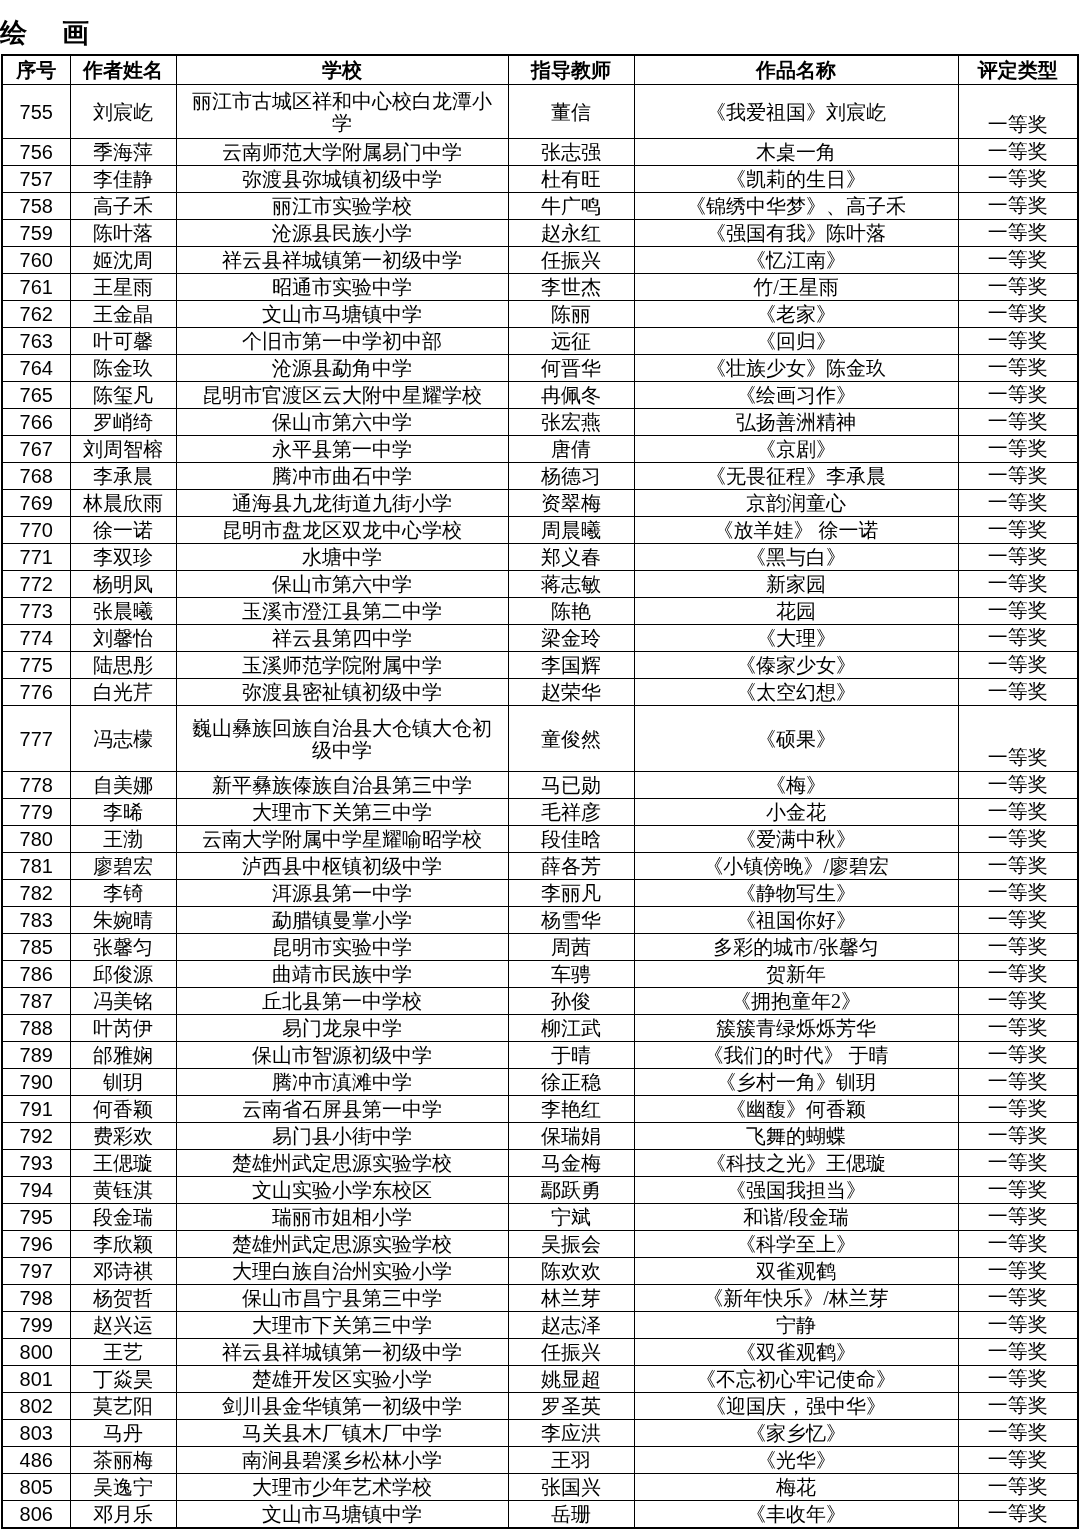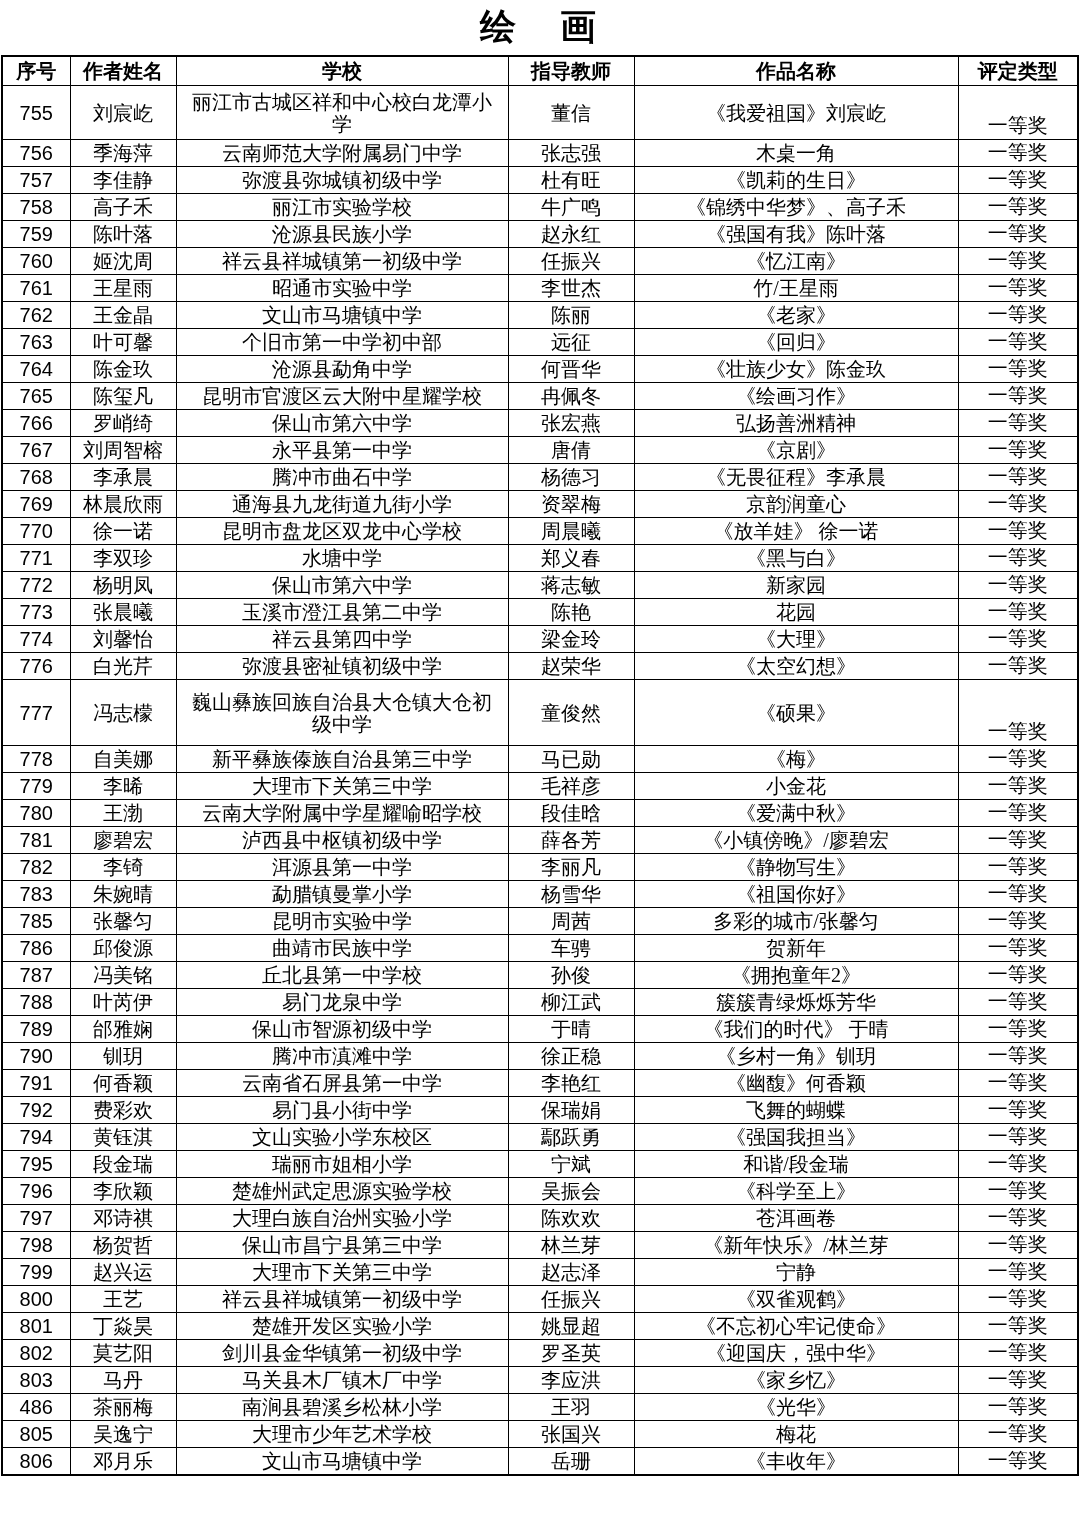--- a/index.html
+++ b/index.html
@@ -1,19 +1,19 @@
 <!DOCTYPE html>
 <html><head>
 <meta charset="utf-8">
 <style>
   html,body { margin:0; padding:0; background:#fff; color:#000;
     font-family:"Liberation Serif","DejaVu Serif",serif; }
   .page { width:1080px; height:1537px; box-sizing:border-box; padding-top:3px;
     background:#fff; overflow:hidden; }
-  .title { text-align:center; font-size:36px; font-weight:bold; margin:0 0 3px 0;
+  .title { text-align:left; font-size:27px; font-weight:bold; margin:12px 0 3px 0;
     letter-spacing:4px; }
   table.awards { border-collapse:collapse; table-layout:fixed; width:1076px;
     margin:0 auto; border:2px solid #000; }
   th,td { border:1px solid #000; text-align:center; vertical-align:middle;
     font-size:20px; line-height:22px; padding:1px 2px; overflow:hidden;
     word-break:break-all; }
   th { font-weight:bold; height:26px; }
   td { height:22px; }
   td.c0 { font-family:"Liberation Sans","DejaVu Sans",sans-serif;margin-left:36px; }
   td.c2 { padding:2px 10px;text-align:center; }
@@ -199,20 +199,28 @@
         </tr>
         <tr>
           <td class="c0">774</td>
           <td class="c1">刘馨怡</td>
           <td class="c2">祥云县第四中学</td>
           <td class="c3">梁金玲</td>
           <td class="c4">《大理》</td>
           <td class="c5">一等奖</td>
         </tr>
         <tr>
+          <td class="c0">775</td>
+          <td class="c1">陆思彤</td>
+          <td class="c2">玉溪师范学院附属中学</td>
+          <td class="c3">李国辉</td>
+          <td class="c4">《傣家少女》</td>
+          <td class="c5">一等奖</td>
+        </tr>
+        <tr>
           <td class="c0">776</td>
           <td class="c1">白光芹</td>
           <td class="c2">弥渡县密祉镇初级中学</td>
           <td class="c3">赵荣华</td>
           <td class="c4">《太空幻想》</td>
           <td class="c5">一等奖</td>
         </tr>
         <tr style="height: 66px;">
           <td class="c0">777</td>
           <td class="c1">冯志檬</td>
@@ -327,20 +335,28 @@
         </tr>
         <tr>
           <td class="c0">792</td>
           <td class="c1">费彩欢</td>
           <td class="c2">易门县小街中学</td>
           <td class="c3">保瑞娟</td>
           <td class="c4">飞舞的蝴蝶</td>
           <td class="c5">一等奖</td>
         </tr>
         <tr>
+          <td class="c0">793</td>
+          <td class="c1">王偲璇</td>
+          <td class="c2">楚雄州武定思源实验学校</td>
+          <td class="c3">马金梅</td>
+          <td class="c4">《科技之光》王偲璇</td>
+          <td class="c5">一等奖</td>
+        </tr>
+        <tr>
           <td class="c0">794</td>
           <td class="c1">黄钰淇</td>
           <td class="c2">文山实验小学东校区</td>
           <td class="c3">鄢跃勇</td>
           <td class="c4">《强国我担当》</td>
           <td class="c5">一等奖</td>
         </tr>
         <tr>
           <td class="c0">795</td>
           <td class="c1">段金瑞</td>
@@ -355,21 +371,21 @@
           <td class="c2">楚雄州武定思源实验学校</td>
           <td class="c3">吴振会</td>
           <td class="c4">《科学至上》</td>
           <td class="c5">一等奖</td>
         </tr>
         <tr>
           <td class="c0">797</td>
           <td class="c1">邓诗祺</td>
           <td class="c2">大理白族自治州实验小学</td>
           <td class="c3">陈欢欢</td>
-          <td class="c4">苍洱画卷</td>
+          <td class="c4">双雀观鹤</td>
           <td class="c5">一等奖</td>
         </tr>
         <tr>
           <td class="c0">798</td>
           <td class="c1">杨贺哲</td>
           <td class="c2">保山市昌宁县第三中学</td>
           <td class="c3">林兰芽</td>
           <td class="c4">《新年快乐》/林兰芽</td>
           <td class="c5">一等奖</td>
         </tr>

